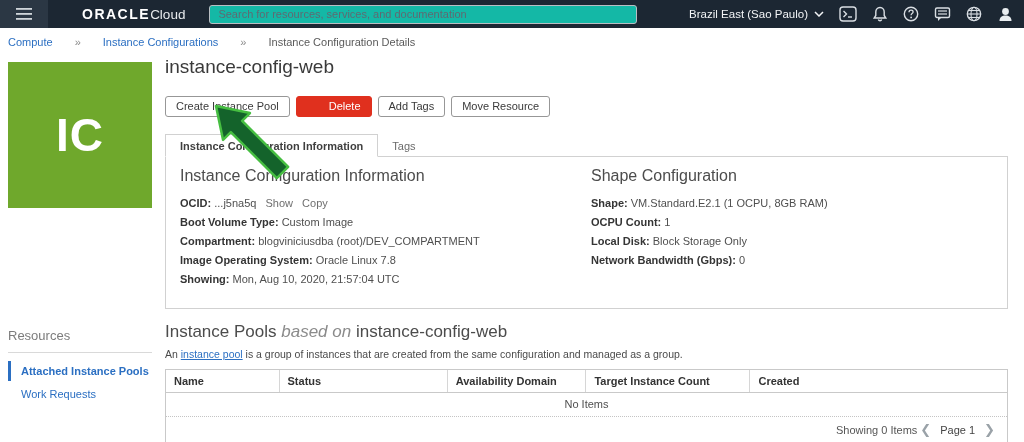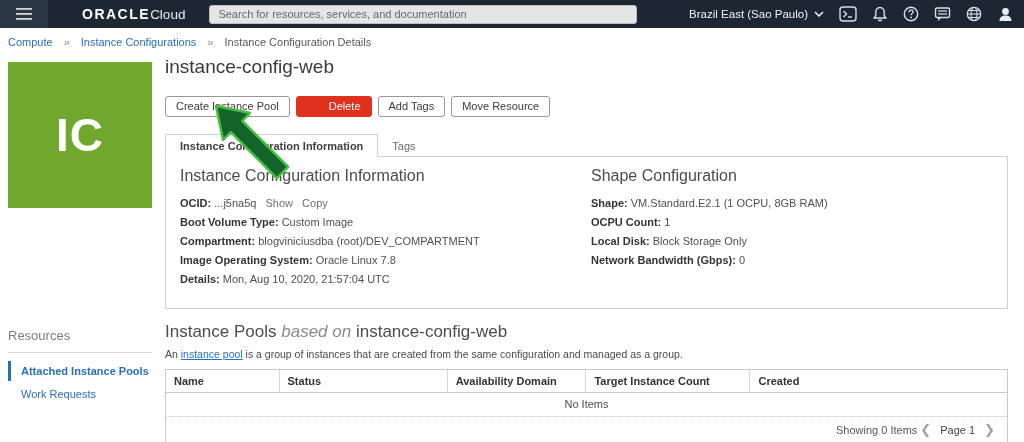--- a/index.html
+++ b/index.html
@@ -12,30 +12,30 @@
   
   .topbar { position:absolute; top:0; left:0; width:1024px; height:28px;
     background:#1c2733; display:flex; align-items:center; }
   .hamburger { width:48px; height:28px; background:#2b3744; display:flex;
     align-items:center; justify-content:center; cursor:pointer; flex:none; }
   .hamburger svg { display:block; }
   .brand { display:flex; align-items:baseline; gap:0; margin-left:34px; flex:none; }
   .brand-bold { color:#ffffff; font-weight:700; font-size:14px; letter-spacing:1.5px; }
   .brand-light { color:#e8ebee; font-weight:400; font-size:13.5px; }
   .search-wrap { margin-left:24px; flex:none; }
-  .search-input { width:428px; height:19px; background:#e5e5e5; border:1px solid #b9bec3;
+  .search-input { width:428px; height:19px; background:#14b8a6; border:1px solid #b9bec3;
     border-radius:3px; font-size:11px; color:#444; padding:0 8px; outline:none;
     font-family:"Liberation Sans","DejaVu Sans",sans-serif; }
   .search-input::placeholder { color:#5f6a72; }
   .topbar-right { margin-left:auto; display:flex; align-items:center; gap:15px; padding-right:10px; }
   .region { display:flex; align-items:center; gap:6px; color:#f2f4f6; font-size:11.5px; cursor:pointer; white-space:nowrap; }
   .tb-icon { display:flex; align-items:center; justify-content:center; cursor:pointer; }
 
   
-  .breadcrumb { position:absolute; top:36px; left:8px; font-size:11px; display:flex; gap:11px; align-items:center; white-space:nowrap; }
+  .breadcrumb { position:absolute; top:36px; left:8px; font-size:11px; display:flex; gap:22px; align-items:center; white-space:nowrap; }
   .crumb-link { color:#2b6fc2; cursor:pointer; }
   .crumb-sep { color:#8a8a8a; }
   .crumb-current { color:#5a5a5a; }
 
   
   .big-avatar { position:absolute; left:8px; top:62px; width:144px; height:146px;
     background:#6fa82c; display:flex; align-items:center; justify-content:center;text-align:center; }
   .big-avatar span { color:#fff; font-size:46px; font-weight:700; letter-spacing:1px; }
 
   .resources { position:absolute; left:8px; top:328px; width:144px; }
@@ -211,21 +211,21 @@
       </div>
       <div class="field-line">
         <b>Compartment:</b>
         <span>blogviniciusdba (root)/DEV_COMPARTMENT</span>
       </div>
       <div class="field-line">
         <b>Image Operating System:</b>
         <span>Oracle Linux 7.8</span>
       </div>
       <div class="field-line">
-        <b>Details:</b>
+        <b>Showing:</b>
         <span>Mon, Aug 10, 2020, 21:57:04 UTC</span>
       </div>
     </div>
     <div class="card-col-right">
       <div class="section-heading">Shape Configuration</div>
       <div class="field-line">
         <b>Shape:</b>
         <span>VM.Standard.E2.1 (1 OCPU, 8GB RAM)</span>
       </div>
       <div class="field-line">

